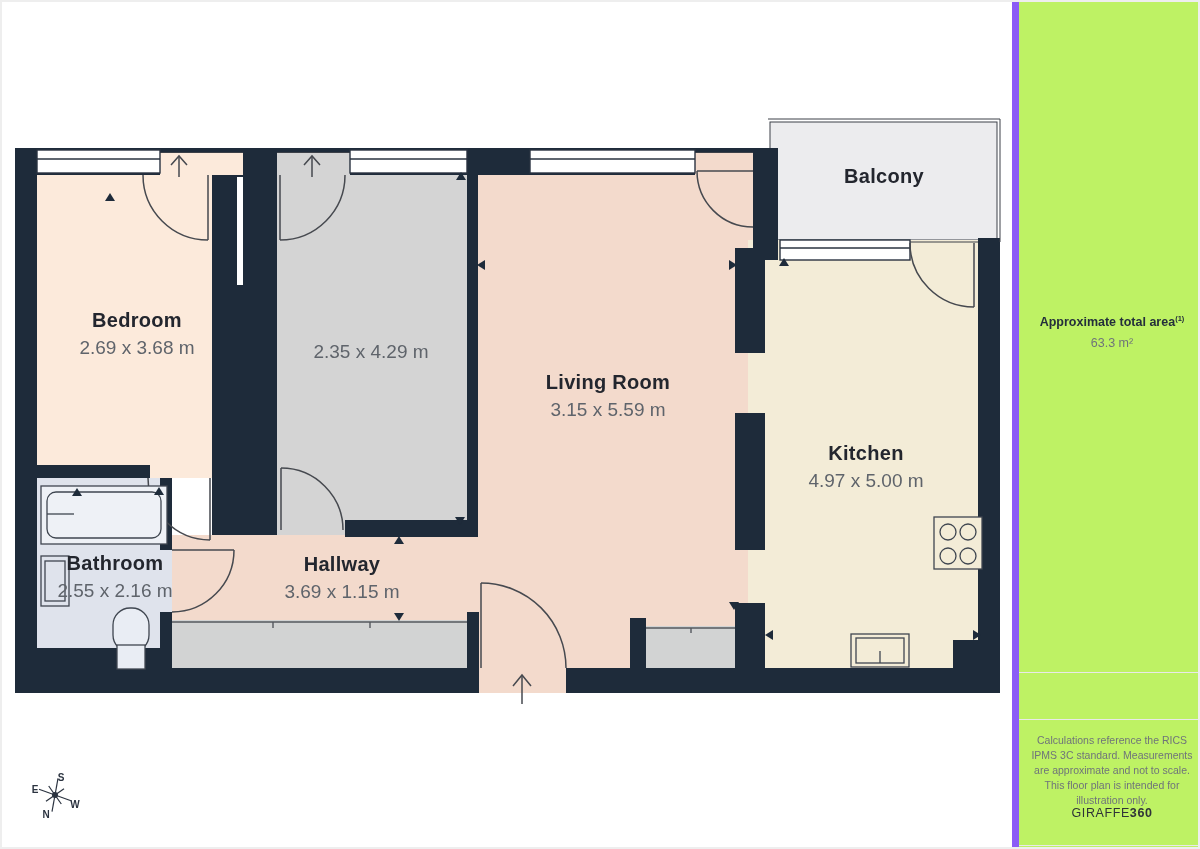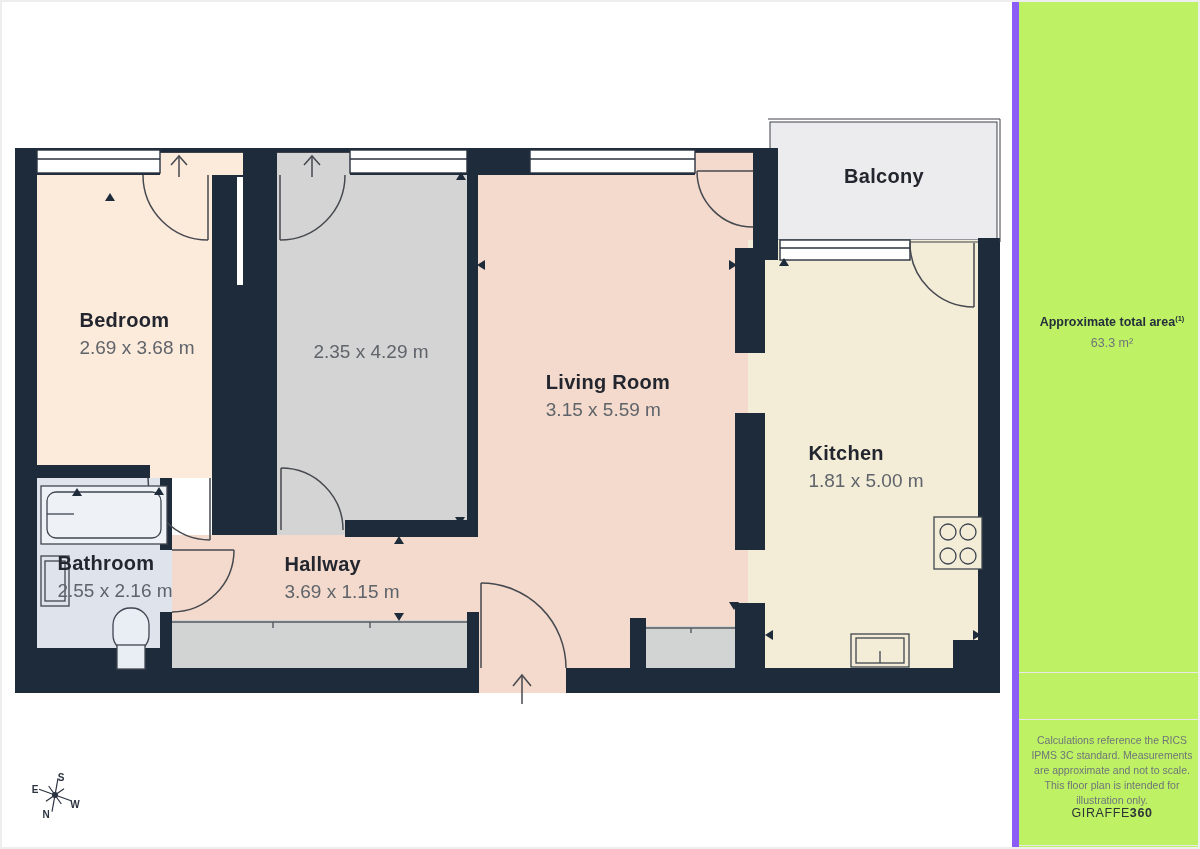--- a/index.html
+++ b/index.html
@@ -1,20 +1,20 @@
 <!DOCTYPE html>
 <html style="--wall: #1e2b3a; --bedroom: #fceadb; --gray-room: #d4d4d4; --living: #f3dacc; --kitchen: #f3ecd7; --bathroom: #dfe3ec; --balcony: #ececee; --closet: #d2d3d3; --line: #3c4048; --label: #23262e; --dim: #5f646b;"><head>
 <meta charset="utf-8">
 <style>
   html,body{margin:0;padding:0;background:#fff;}
   #stage{position:relative;width:1200px;height:849px;background:#fff;overflow:hidden;
          font-family:"Liberation Sans",sans-serif;}
   #frame{position:absolute;inset:0;border:2px solid #eeeeee;pointer-events:none;z-index:9;}
   svg{position:absolute;left:0;top:0;}
-  .lbl{position:absolute;transform:translate(-50%,-50%);text-align:left;white-space:nowrap;z-index:5;}
+  .lbl{position:absolute;transform:translate(-50%,-50%);text-align:center;white-space:nowrap;z-index:5;}
   .room-name{font-weight:700;font-size:20px;line-height:27px;color:var(--label,#23262e);letter-spacing:.3px;}
   .room-dim{font-weight:400;font-size:19px;line-height:27px;color:var(--dim,#5f646b);}
   
   #sidebar{position:absolute;left:1012px;top:2px;width:186px;height:845px;
            border-left:7px solid #8b5cf6;background:#bef264;z-index:6;}
   .hline{position:absolute;left:0;width:100%;height:0;border-top:1px solid #e9e9e9;}
   .area-label{position:absolute;top:312px;width:100%;text-align:center;
               font-size:12.5px;font-weight:700;color:#242f3b;}
   .area-label sup{font-size:7.5px;}
   .area-value{position:absolute;top:334px;width:100%;text-align:center;
@@ -209,21 +209,21 @@
   </div>
   <div class="lbl" style="left:371px;top:351px;">
     <div class="room-dim">2.35 x 4.29 m</div>
   </div>
   <div class="lbl" style="left:608px;top:396px;">
     <div class="room-name">Living Room</div>
     <div class="room-dim">3.15 x 5.59 m</div>
   </div>
   <div class="lbl" style="left:866px;top:467px;">
     <div class="room-name">Kitchen</div>
-    <div class="room-dim">1.81 x 5.00 m</div>
+    <div class="room-dim">4.97 x 5.00 m</div>
   </div>
   <div class="lbl" style="left:103px;top:577px;margin-left:12px;">
     <div class="room-name">Bathroom</div>
     <div class="room-dim">2.55 x 2.16 m</div>
   </div>
   <div class="lbl" style="left:342px;top:578px;">
     <div class="room-name">Hallway</div>
     <div class="room-dim">3.69 x 1.15 m</div>
   </div>
   <div class="lbl" style="left:884px;top:176px;">

